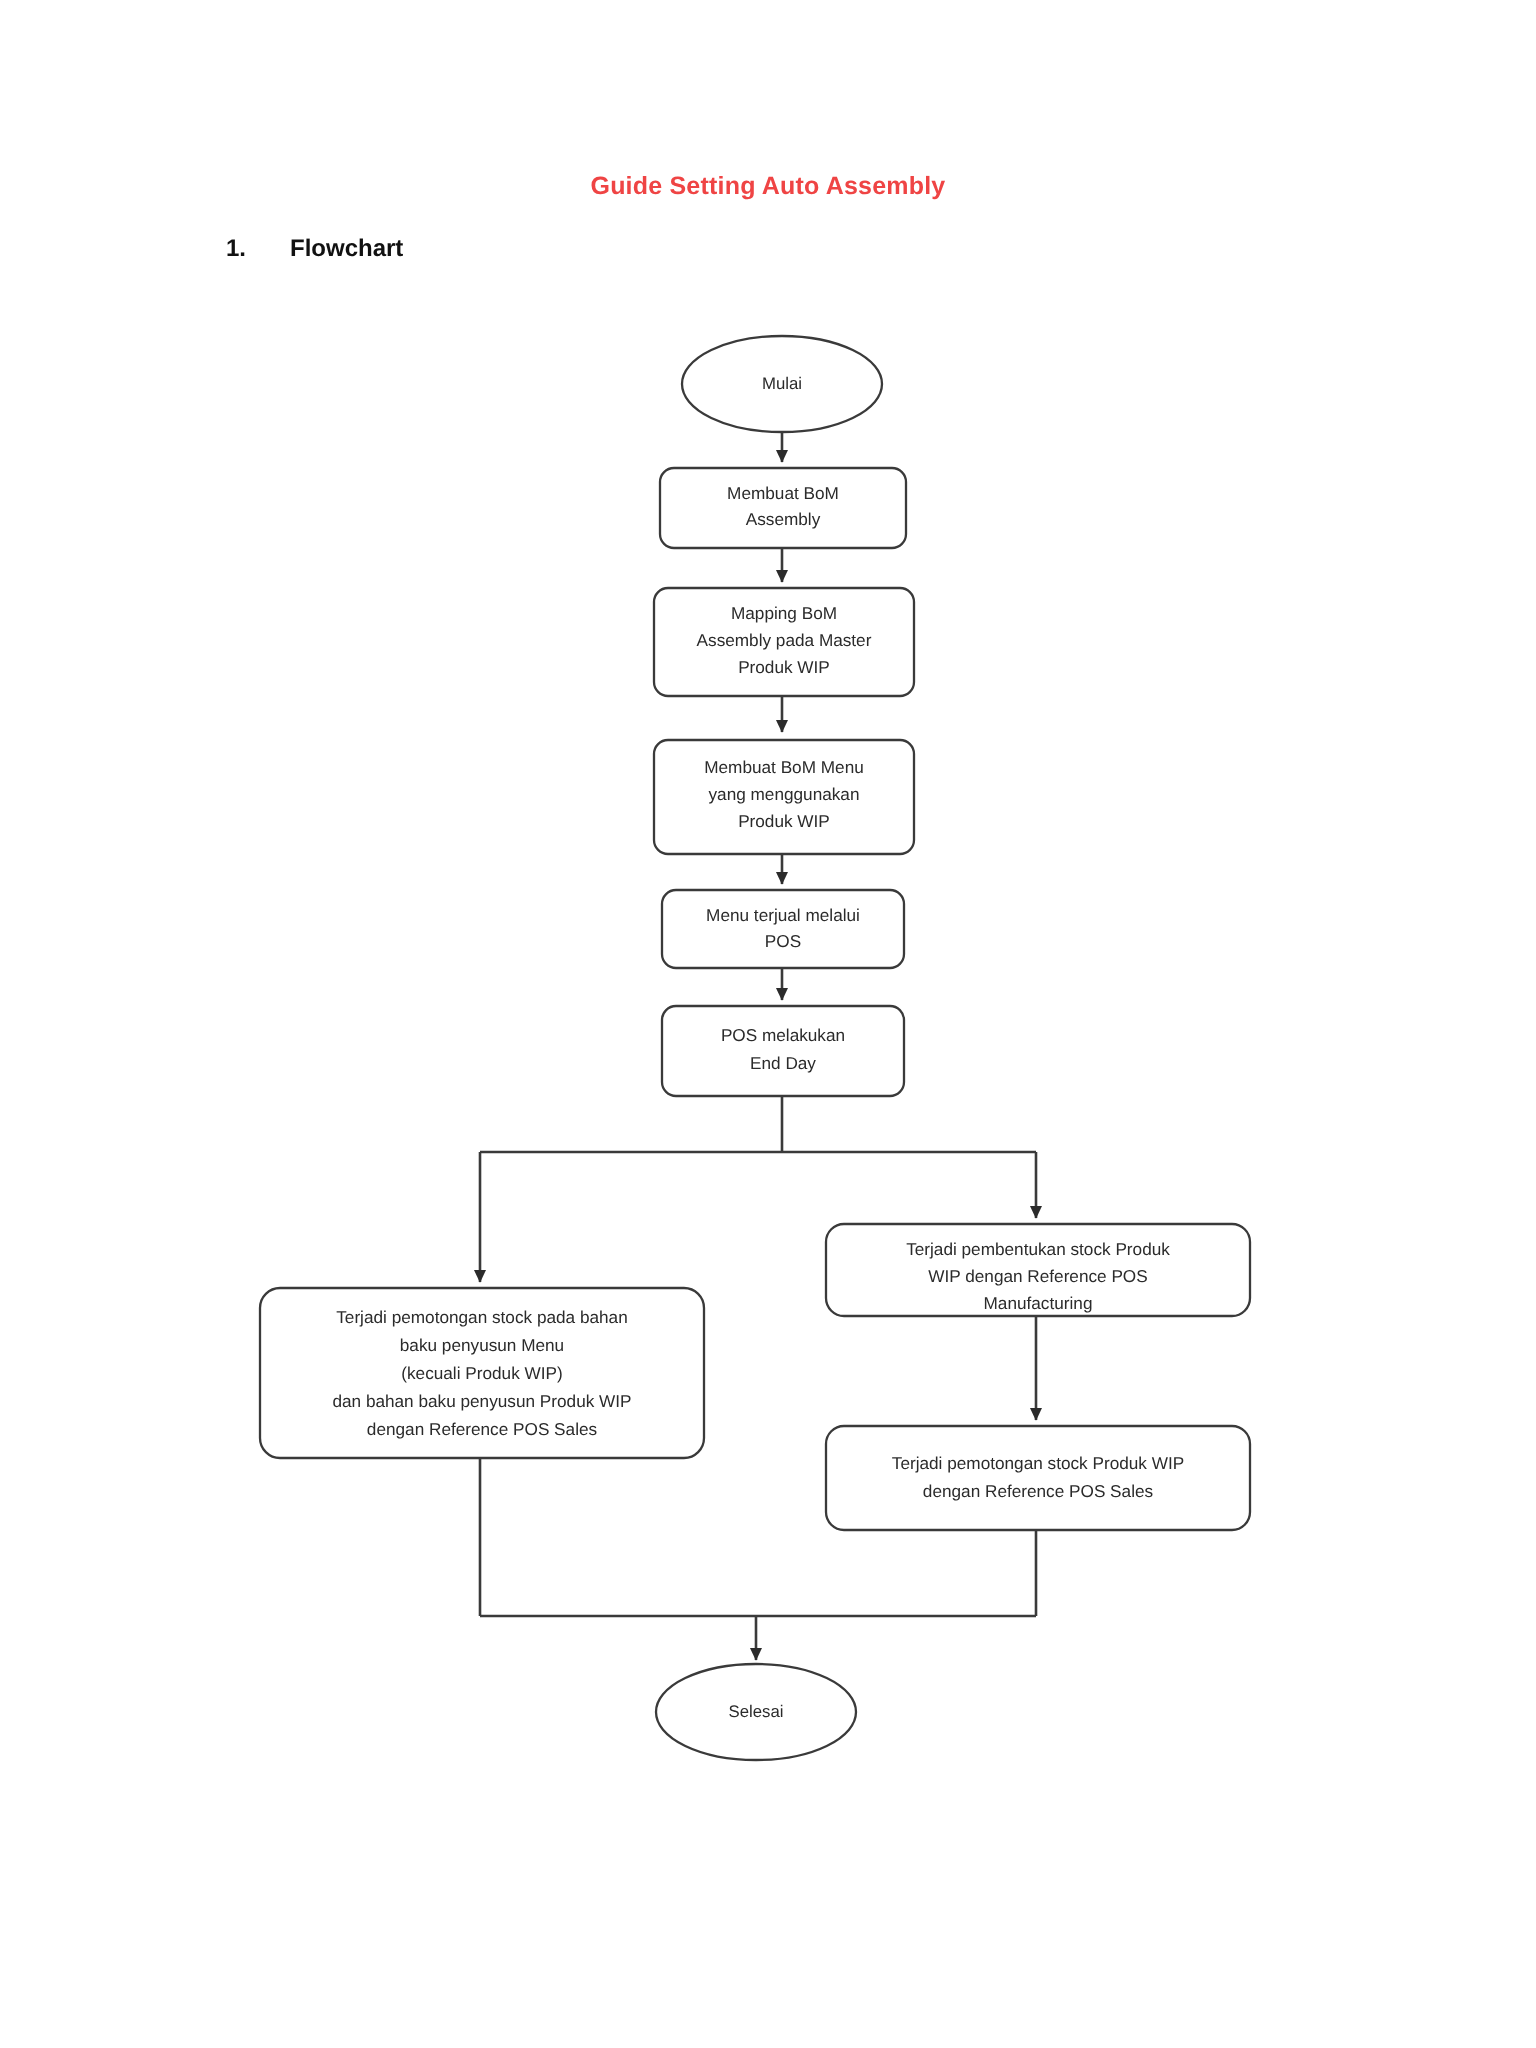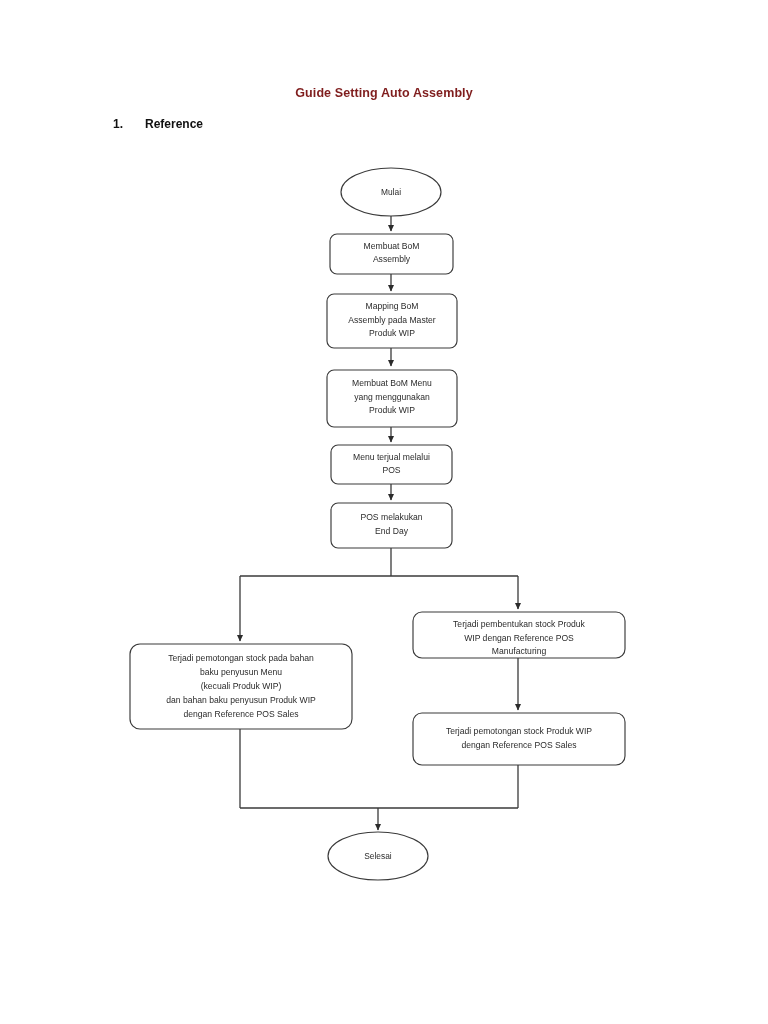--- a/index.html
+++ b/index.html
@@ -23,21 +23,21 @@
   .doc-title {
     position: absolute;
     top: 86px;
     left: 0;
     width: 768px;
     text-align: center;
     font-family: "Liberation Sans", sans-serif;
     font-weight: bold;
     font-size: 12.5px;
     letter-spacing: 0.1px;
-    color: #7f1d1d;
+    color: #ef4444;
   }
   .section-row {
     position: absolute;
     top: 117px;
     left: 113px;
     font-weight: bold;
     font-size: 12px;
     color: #111111;
     display: flex;
     align-items: baseline;
@@ -76,21 +76,21 @@
 </style>
 </head>
 <body>
 
 <div class="page">
 
   <div class="doc-title">Guide Setting Auto Assembly</div>
 
   <div class="section-row">
     <span class="section-num">1.</span>
-    <span class="section-label">Reference</span>
+    <span class="section-label">Flowchart</span>
   </div>
 
   <svg class="flow-svg" width="768" height="1024" viewBox="0 0 768 1024">
     <defs>
       <marker id="arrowhead" markerWidth="9" markerHeight="9" refX="6.2" refY="3.1" orient="auto" markerUnits="userSpaceOnUse">
         <path d="M0,0 L6.6,3.1 L0,6.2 z" fill="#2b2b2b"></path>
       </marker>
     </defs>
 
     <g>

